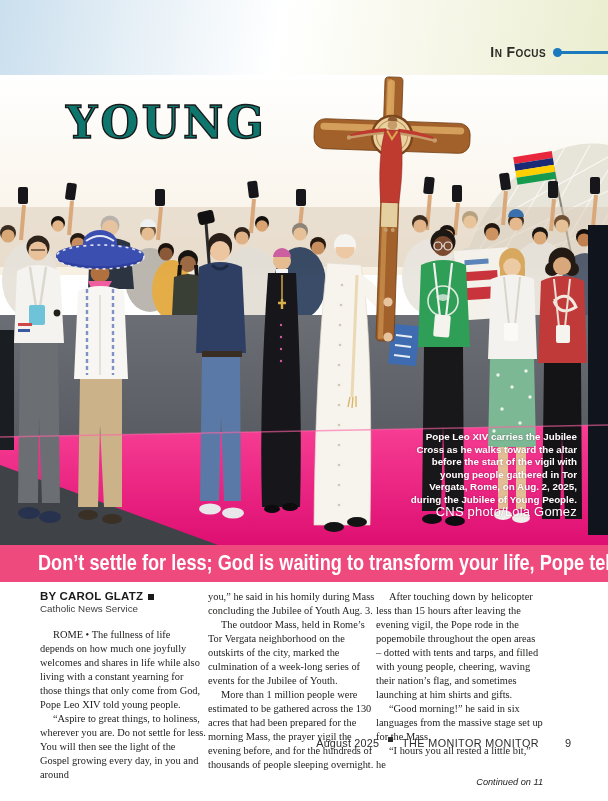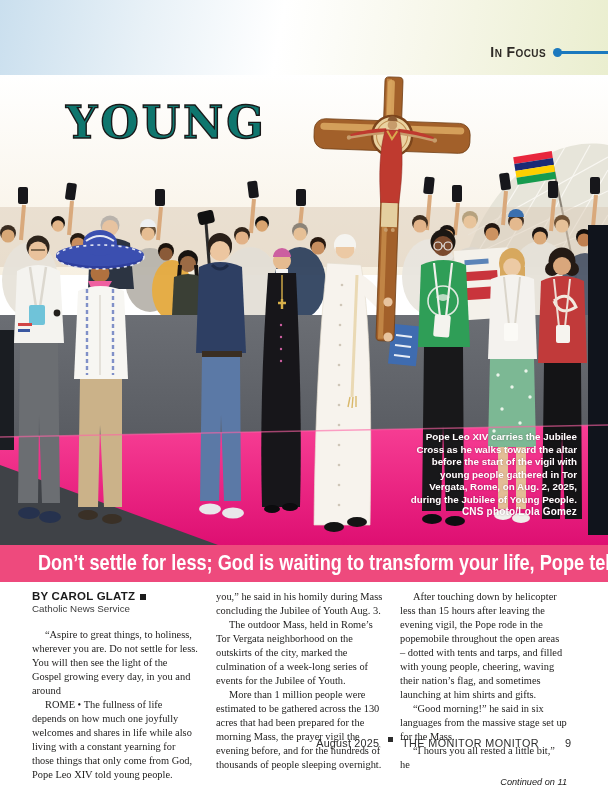--- a/index.html
+++ b/index.html
@@ -21,30 +21,30 @@
 
   .headline-title{position:absolute;top:24px;left:37px;color:#0f766e;
     font-family:"DejaVu Serif",serif;font-weight:bold;line-height:47px;margin-left:29px;
     -webkit-text-stroke:1.4px #191919;}
   .headline-title .t1{font-size:44px;letter-spacing:3px;}
   .headline-title .t2{font-size:44px;letter-spacing:1px;}
 
   .photo-caption{position:absolute;top:356px;right:31px;width:176px;text-align:right;
     color:#ffffff;font-weight:bold;font-size:9.8px;line-height:12.5px;
     text-shadow:0 0 2px rgba(60,0,30,.35);}
-  .photo-credit{font-size:10px;font-weight:bold;letter-spacing:.2px;margin-left:24px;}
+  .photo-credit{font-size:13px;font-weight:normal;letter-spacing:.2px;margin-left:24px;}
 
   
   .banner{position:absolute;top:545px;left:0;width:608px;height:37px;background:#ee4a7d;
     display:flex;align-items:center;overflow:hidden;}
   .banner-text{color:#fff;font-weight:bold;font-size:21.5px;white-space:nowrap;
     transform:scaleX(.845);transform-origin:left center;margin-left:38px;letter-spacing:0px;}
 
   
-  .article{position:absolute;top:590px;left:32px;width:536px;display:flex;gap:17px;}
+  .article{position:absolute;top:590px;left:40px;width:536px;display:flex;gap:1px;}
   .col{width:167px;}
   .byline{font-size:11.5px;font-weight:bold;color:#1b1b1b;letter-spacing:.2px;}
   .byline-square{display:inline-block;width:6px;height:6px;background:#1b1b1b;margin-left:5px;}
   .org{font-size:9.8px;color:#3c3c3c;margin-top:1px;margin-bottom:14px;}
   .body-text p{margin:0;font-family:"Liberation Serif",serif;font-size:10.4px;line-height:14px;color:#1d1c1b;}
   .body-text p.indent{text-indent:13px;}
   .continued{margin-top:5px;text-align:right;font-size:9.2px;color:#222;font-family:"Liberation Sans",sans-serif;font-style:italic;}
 
   
   .footer{position:absolute;top:737px;right:37px;display:flex;align-items:flex-start;font-size:10.8px;color:#2c2c2c;}
@@ -430,22 +430,22 @@
 
   <div class="banner">
     <span class="banner-text">Don’t settle for less; God is waiting to transform your life, Pope tells youth</span>
   </div>
 
   <div class="article">
     <div class="col">
       <div class="byline"><span>BY CAROL GLATZ</span><span class="byline-square"></span></div>
       <div class="org">Catholic News Service</div>
       <div class="body-text">
+        <p class="indent">ROME • The fullness of life depends on how much one joyfully welcomes and shares in life while also living with a constant yearning for those things that only come from God, Pope Leo XIV told young people.</p>
         <p class="indent">“Aspire to great things, to holiness, wherever you are. Do not settle for less. You will then see the light of the Gospel growing every day, in you and around</p>
-        <p class="indent">ROME • The fullness of life depends on how much one joyfully welcomes and shares in life while also living with a constant yearning for those things that only come from God, Pope Leo XIV told young people.</p>
       </div>
     </div>
     <div class="col">
       <div class="body-text">
         <p>you,” he said in his homily during Mass concluding the Jubilee of Youth Aug. 3.</p>
         <p class="indent">The outdoor Mass, held in Rome’s Tor Vergata neighborhood on the outskirts of the city, marked the culmination of a week-long series of events for the Jubilee of Youth.</p>
         <p class="indent">More than 1 million people were estimated to be gathered across the 130 acres that had been prepared for the morning Mass, the prayer vigil the evening before, and for the hundreds of thousands of people sleeping overnight.</p>
       </div>
     </div>
     <div class="col">

